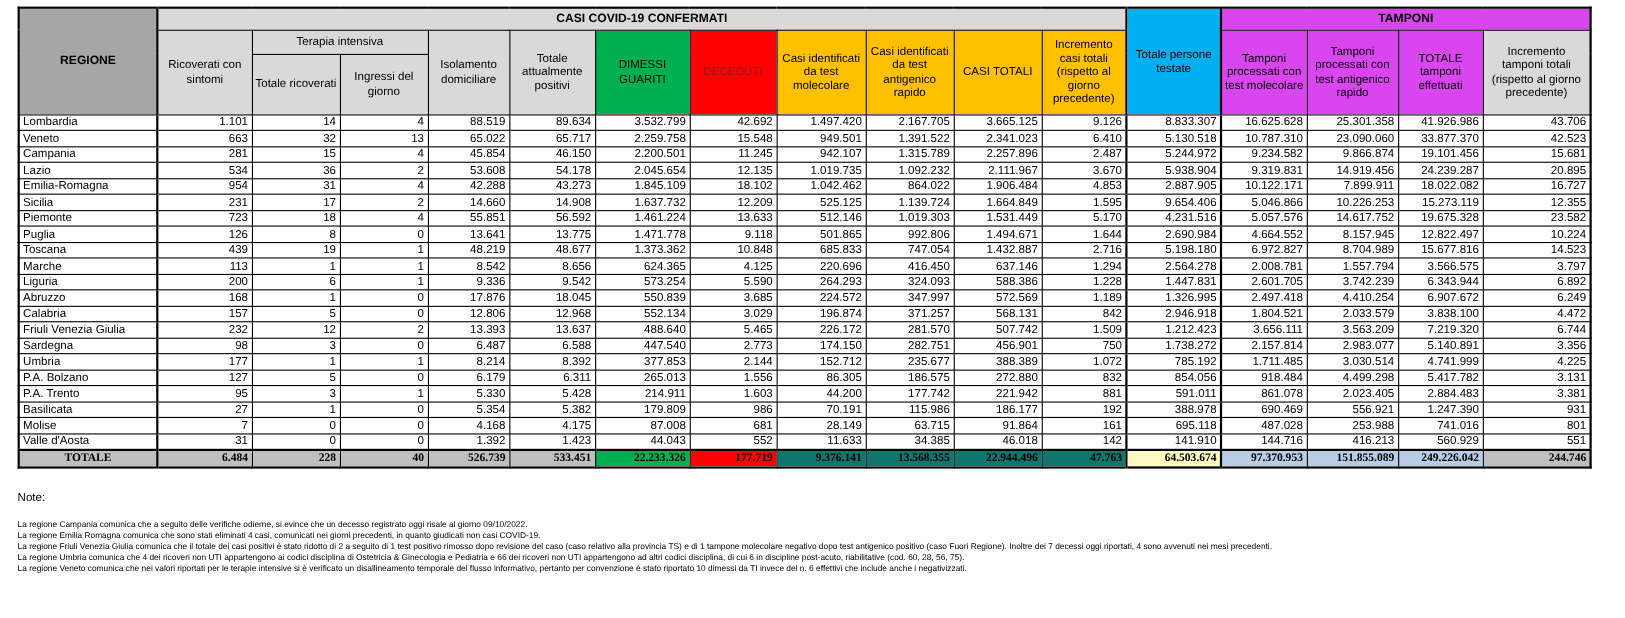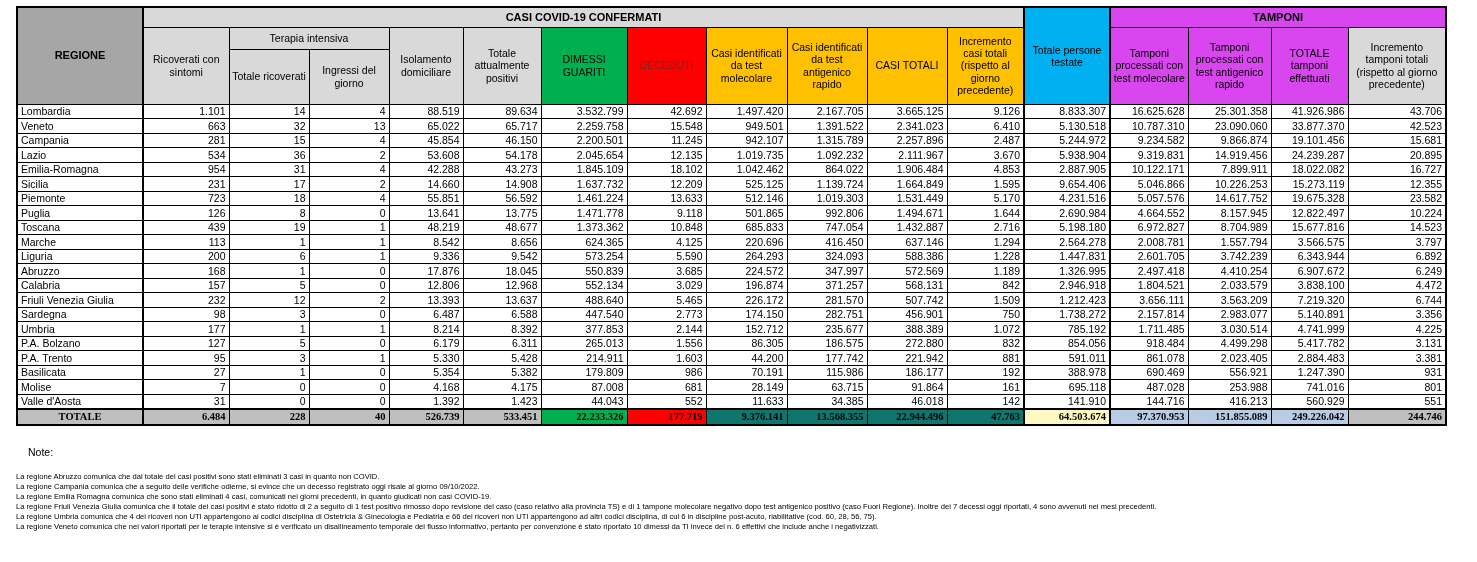--- a/index.html
+++ b/index.html
@@ -22,21 +22,21 @@
   .b-right-2{border-right:2px solid #000;}
   tr.total td{border-top:2px solid #000;font-weight:bold;font-family:Liberation Serif, serif;}
   tr.total td.t-g{background:#bfbfbf;}
   tr.total td.t-green{background:#00b050;}
   tr.total td.t-red{background:#ff0000;}
   tr.total td.t-y{background:#0f766e;margin-left:24px;}
   tr.total td.t-c{background:#fef9c3;}
   tr.total td.t-bl{background:#b8cce4;}
   tr.total td.label{text-align:center;}
   .notes{position:absolute;left:16px;top:446px;width:1450px;}
-  .notes-title{font-size:10.5px;margin-bottom:14px;margin-left:12px;}
+  .notes-title{font-size:10.5px;margin-bottom:14px;}
   .note-line{font-size:7.6px;line-height:1.32;white-space:nowrap;}
 </style>
 </head>
 <body>
 
 <div class="report">
   <table>
     <colgroup>
       <col style="width:126px">
         <col style="width:86px">
@@ -503,20 +503,19 @@
           <td class="num t-bl">249.226.042</td>
           <td class="num t-g">244.746</td>
         </tr>
       </tbody>
   </table>
 </div>
 
 <div class="notes">
   <div class="notes-title">Note:</div>
   <div>
-      <div class="note-line">La regione Abruzzo comunica che dal totale dei casi positivi sono stati eliminati 3 casi in quanto non COVID.</div>
       <div class="note-line">La regione Campania comunica che a seguito delle verifiche odierne, si evince che un decesso registrato oggi risale al giorno 09/10/2022.</div>
       <div class="note-line">La regione Emilia Romagna comunica che sono stati eliminati 4 casi, comunicati nei giorni precedenti, in quanto giudicati non casi COVID-19.</div>
       <div class="note-line">La regione Friuli Venezia Giulia comunica che il totale dei casi positivi è stato ridotto di 2 a seguito di 1 test positivo rimosso dopo revisione del caso (caso relativo alla provincia TS) e di 1 tampone molecolare negativo dopo test antigenico positivo (caso Fuori Regione). Inoltre dei 7 decessi oggi riportati, 4 sono avvenuti nei mesi precedenti.</div>
       <div class="note-line">La regione Umbria comunica che 4 dei ricoveri non UTI appartengono ai codici disciplina di Ostetricia &amp; Ginecologia e Pediatria e 66 dei ricoveri non UTI appartengono ad altri codici disciplina, di cui 6 in discipline post-acuto, riabilitative (cod. 60, 28, 56, 75).</div>
       <div class="note-line">La regione Veneto comunica che nei valori riportati per le terapie intensive si è verificato un disallineamento temporale del flusso informativo, pertanto per convenzione è stato riportato 10 dimessi da TI  invece del n. 6 effettivi che include anche i negativizzati.</div>
     </div>
 </div>
 
 </body></html>

